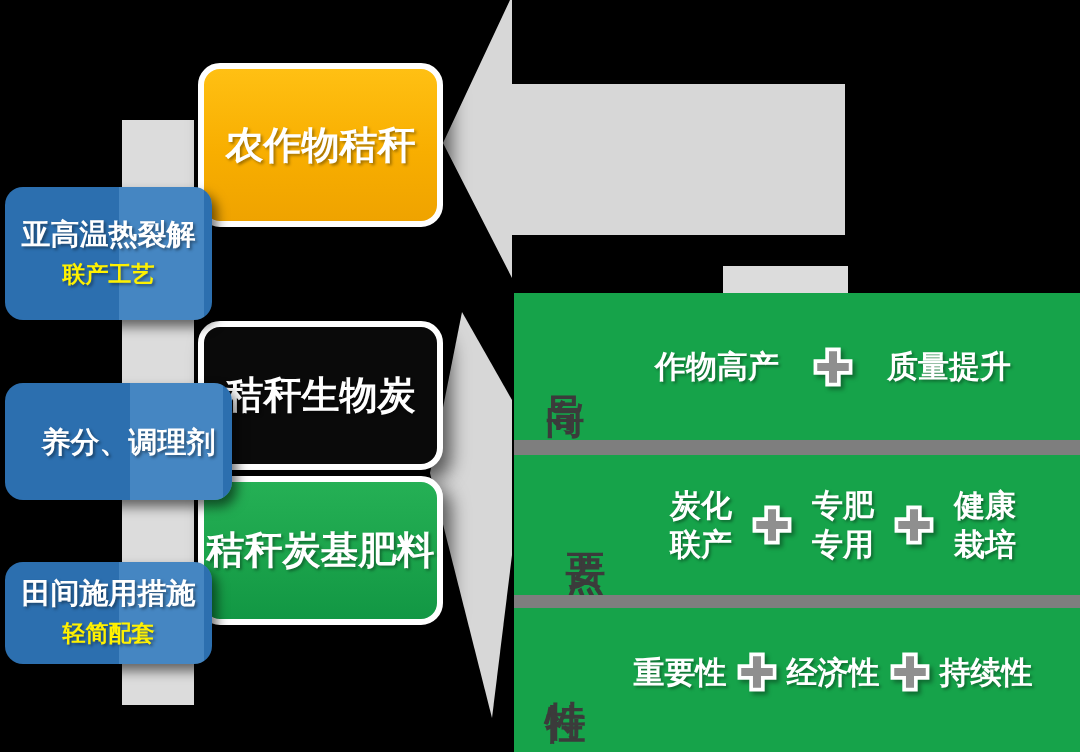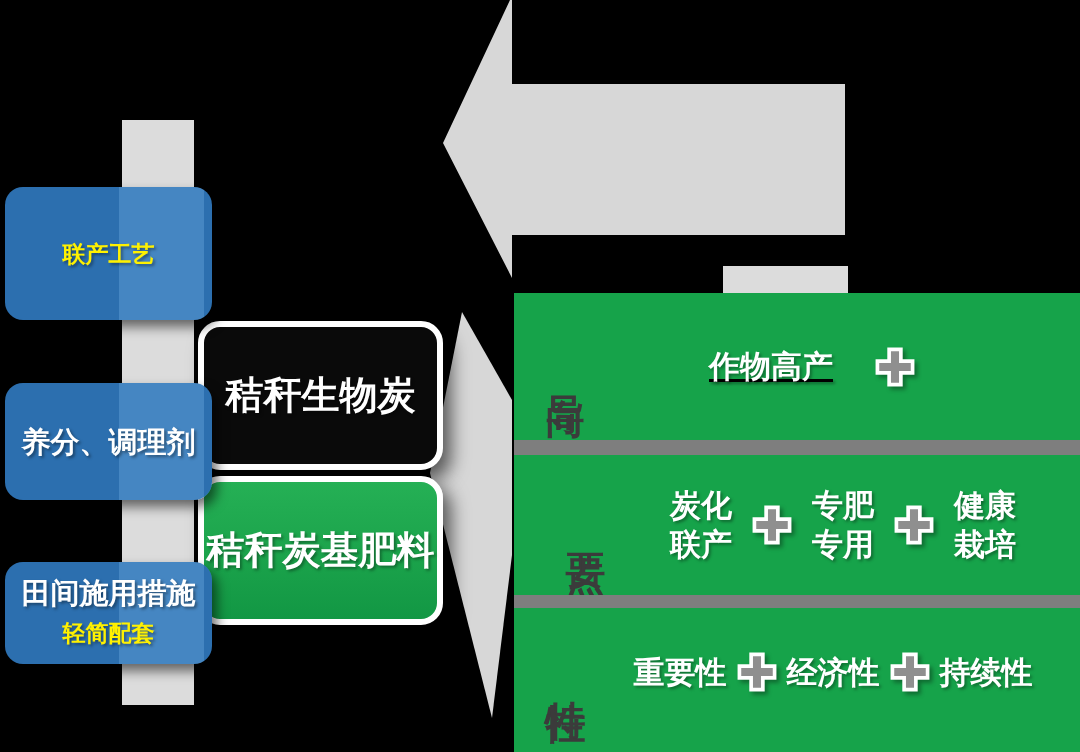--- a/index.html
+++ b/index.html
@@ -18,21 +18,21 @@
     display:flex;flex-direction:column;background:#16A34A;}
   .row{display:flex;align-items:center;background:#16A34A;}
   .row-1{height:147px;} .row-2{height:140px;margin-left:20px;} .row-3{height:128px;}
   .row-sep{background:#7E7E7E;} .sep-1{height:15px;} .sep-2{height:13px;}
   .row-label{
     writing-mode:vertical-rl;text-orientation:upright;
     margin-left:20px;width:52px;text-align:center;
     font-size:40px;letter-spacing:4px;color:#3B3B3B;font-weight:800;line-height:1;
   }
   .row-content{flex:1;display:flex;align-items:center;justify-content:center;}
-  .gap-row1{gap:40px;text-decoration:underline;} .gap-row2{gap:18px;} .gap-row3{gap:8px;}
+  .gap-row1{gap:32px;} .gap-row2{gap:18px;} .gap-row3{gap:8px;}
   .row-item{color:#fff;font-size:31px;line-height:39px;text-align:center;
     text-shadow:2px 2px 3px rgba(0,0,0,.35);white-space:nowrap;}
   .plus{width:44px;height:44px;flex:0 0 auto;filter:drop-shadow(3px 3px 2px rgba(0,0,0,.35));}
   
   .goal-box{
     position:absolute;left:532px;top:112px;width:530px;height:153px;box-sizing:border-box;
     background:linear-gradient(180deg,#23AC52 0%,#18A049 55%,#10953F 100%);
     border:6px solid #fff;border-radius:24px;
     box-shadow:6px 8px 16px rgba(0,0,0,.55);
     display:flex;flex-direction:column;align-items:center;justify-content:center;
@@ -51,21 +51,21 @@
   .mbox-black{top:283px;height:149px;background:#0A0A0A;margin-top:38px;}
   .mbox-green{top:476px;height:149px;background:linear-gradient(180deg,#25B055 0%,#1BA34B 55%,#129744 100%);}
   
   .bbox{
     position:absolute;left:5px;width:207px;border-radius:18px;
     background:linear-gradient(90deg,#2C6FAF 0%,#2C6FAF 55%,#4586C2 55%,#4586C2 96%,#2C6FAF 96%);
     box-shadow:5px 7px 12px rgba(0,0,0,.55);
     display:flex;flex-direction:column;align-items:center;justify-content:center;
     text-align:center;white-space:nowrap;
   }
-  .bbox-1{top:187px;height:133px;} .bbox-2{top:383px;height:117px;} .bbox-3{top:562px;height:102px;}
+  .bbox-1{top:187px;height:133px;} .bbox-2{top:383px;height:117px;padding-left:20px;} .bbox-3{top:562px;height:102px;}
   .bbox .l1{color:#fff;font-size:29px;line-height:40px;text-shadow:2px 2px 3px rgba(0,0,0,.4);}
   .bbox .l2{color:#FFF100;font-size:23px;line-height:40px;text-shadow:2px 2px 3px rgba(0,0,0,.4);}
 </style>
 </head>
 <body>
 
 <div id="stage">
 
   <div class="gray-band"></div>
 
@@ -81,20 +81,21 @@
     <div class="row row-1">
       <div class="row-label">导向</div>
       <div class="row-content gap-row1">
         <div class="row-item">
           <div>作物高产</div>
         </div>
         <svg class="plus" viewBox="0 0 60 60">
             <path d="M22 6 H38 V22 H54 V38 H38 V54 H22 V38 H6 V22 H22 Z" fill="#8F8F8F" stroke="#FFFFFF" stroke-width="5"></path>
           </svg>
         <div class="row-item">
+          <div>质量提升</div>
         </div>
       </div>
     </div>
 
     <div class="row-sep sep-1"></div>
 
     <div class="row row-2">
       <div class="row-label">要点</div>
       <div class="row-content gap-row2">
         <div class="row-item">
@@ -131,24 +132,26 @@
         <svg class="plus" viewBox="0 0 60 60">
             <path d="M22 6 H38 V22 H54 V38 H38 V54 H22 V38 H6 V22 H22 Z" fill="#8F8F8F" stroke="#FFFFFF" stroke-width="5"></path>
           </svg>
         <div class="row-item">持续性</div>
       </div>
     </div>
 
   </div>
 
 
+  <div class="mbox mbox-orange">农作物秸秆</div>
   <div class="mbox mbox-black">秸秆生物炭</div>
   <div class="mbox mbox-green">秸秆炭基肥料</div>
 
   <div class="bbox bbox-1">
+    <div class="l1">亚高温热裂解</div>
     <div class="l2">联产工艺</div>
   </div>
   <div class="bbox bbox-2">
     <div class="l1">养分、调理剂</div>
   </div>
   <div class="bbox bbox-3">
     <div class="l1">田间施用措施</div>
     <div class="l2">轻简配套</div>
   </div>
 

